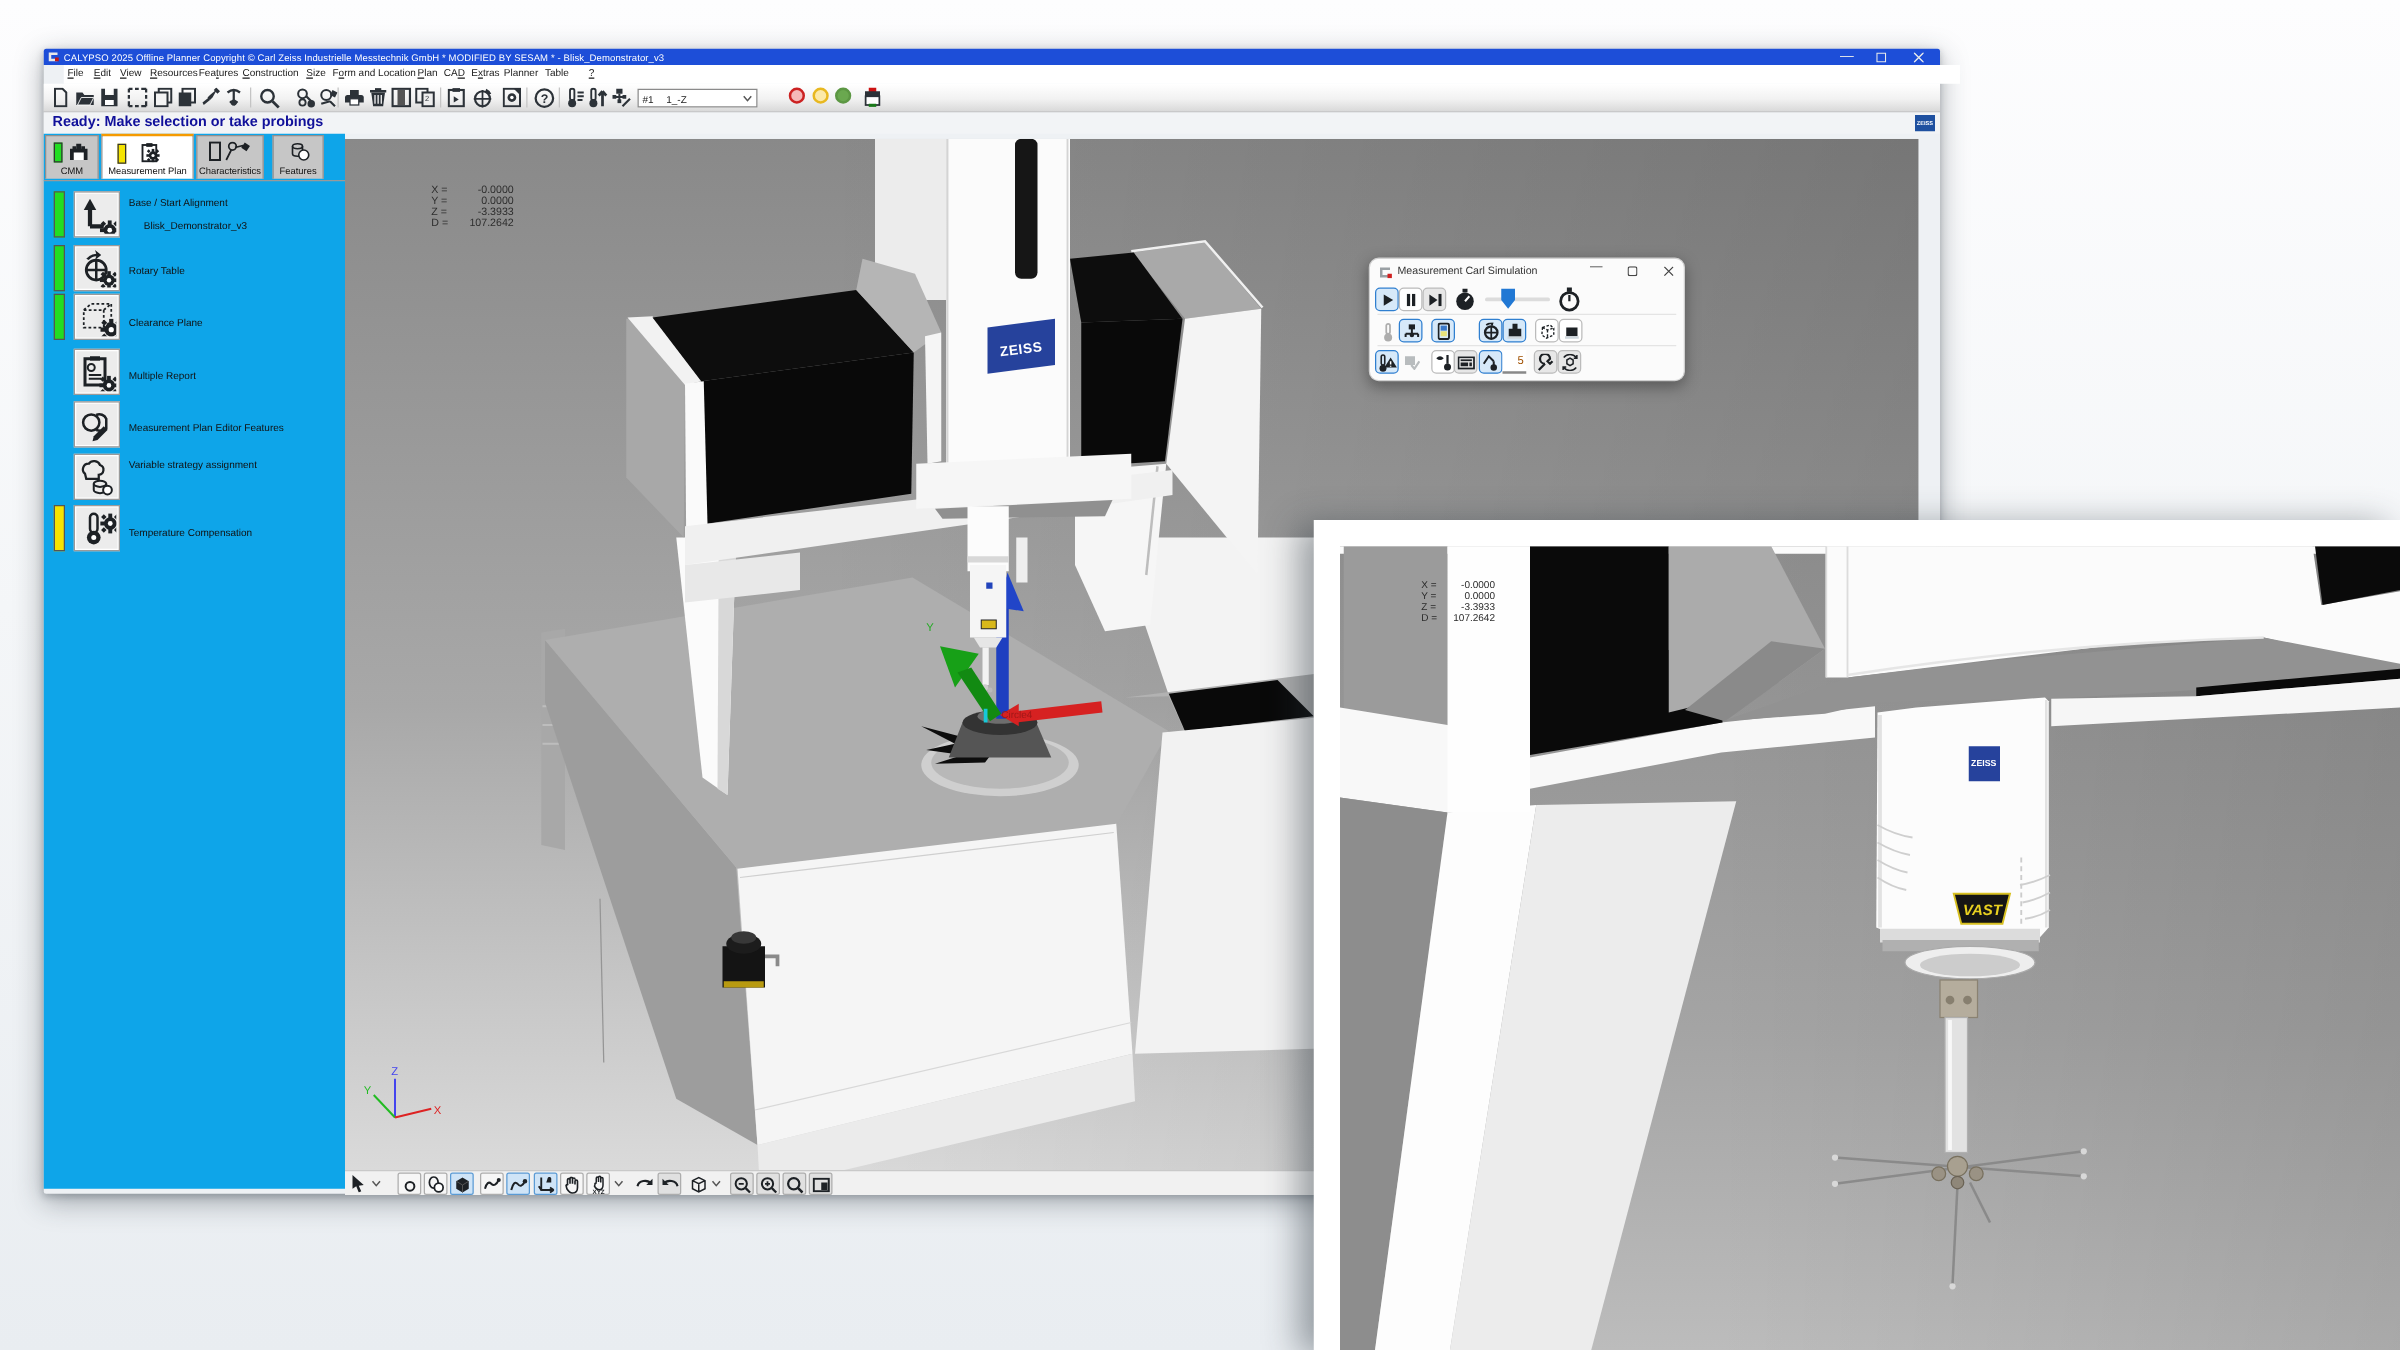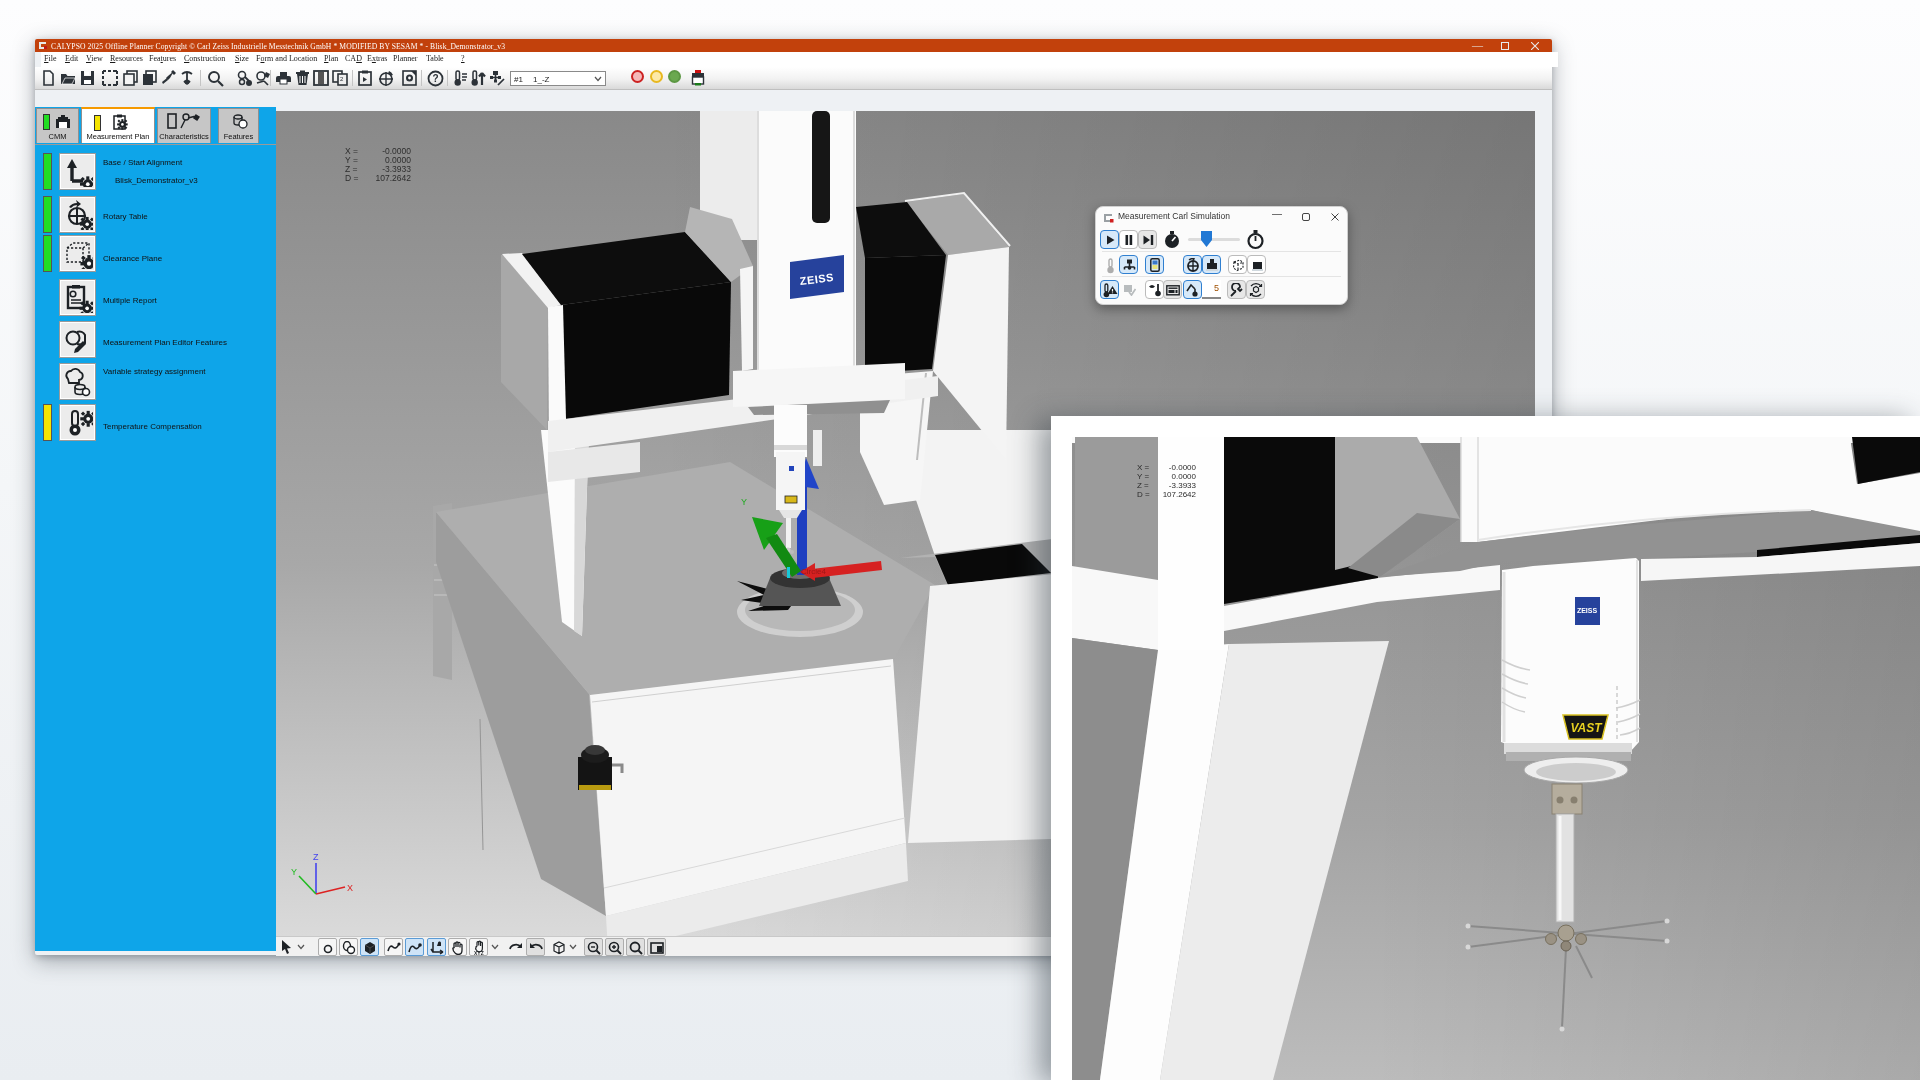--- a/index.html
+++ b/index.html
@@ -1,22 +1,22 @@
 <!DOCTYPE html>
 <html><head>
 <meta charset="utf-8">
 <style>
   * { margin:0; padding:0; box-sizing:border-box; }
   html,body { width:1920px; height:1080px; overflow:hidden; font-family:"Liberation Sans",sans-serif; }
   body { background: linear-gradient(180deg,#fdfdfe 0%,#f4f6f8 45%,#e9edf1 100%); position:relative; }
   .abs { position:absolute; }
   #win { position:absolute; left:35px; top:39px; width:1517px; height:916px; background:#eef1f4; box-shadow:0 6px 22px rgba(40,50,60,.38), 0 2px 6px rgba(40,50,60,.25); border-radius:2px; }
-  #titlebar { position:absolute; left:0; top:0; width:100%; height:13px; background:#c2410c; border-radius:2px 2px 0 0; color:#fff; font-size:7.6px;font-family:Liberation Serif, serif; }
+  #titlebar { position:absolute; left:0; top:0; width:100%; height:13px; background:#1d4ed8; border-radius:2px 2px 0 0; color:#fff; font-size:7.6px; }
   #titlebar .ttxt { position:absolute; left:16px; top:2.5px; letter-spacing:.1px; }
-  #menubar { position:absolute; left:6px; top:13px; width:100%; height:15px; background:#ffffff; font-size:8px; color:#1a1a1a;font-family:Liberation Serif, serif; }
+  #menubar { position:absolute; left:16px; top:13px; width:100%; height:15px; background:#ffffff; font-size:8px; color:#1a1a1a; }
   #menubar span { position:absolute; top:2px; }
   #menubar u { text-decoration:underline; text-underline-offset:1px; }
   #toolbar { position:absolute; left:0; top:28px; width:100%; height:23px; background:linear-gradient(180deg,#ffffff 0%,#f2f2f2 55%,#d9d9d9 100%); border-bottom:1px solid #bfbfbf; }
   .tbi { position:absolute; top:3px; }
   .tsep { position:absolute; top:3px; width:1px; height:16px; background:#c4c4c4; }
   #readybar { position:absolute; left:0; top:51px; width:100%; height:17px; background:#f2f4f6; }
   #readybar .rtxt { position:absolute; left:7px; top:2px; font-size:11.5px; font-weight:bold; color:#10109a; }
   #sidebar { position:absolute; left:0; top:68px; width:241px; height:844px; background:#0ea5e9; }
   .tab { position:absolute; top:1px; height:35px; background:#c6c6c6; border:1px solid #8f8f8f; border-bottom:none; font-size:7.5px; color:#111; text-align:center; }
   .tab.active { background:#fff; border-top:2px solid #f59a00; height:36px; top:0; z-index:3; }
@@ -193,20 +193,24 @@
     </div>
     <div class="abs" style="left:596px;top:3px;width:13px;height:13px;border-radius:50%;background:#f5b8b8;border:2.5px solid #cc2222"></div>
     <div class="abs" style="left:615px;top:3px;width:13px;height:13px;border-radius:50%;background:#fce9a8;border:2.5px solid #e8b820"></div>
     <div class="abs" style="left:633px;top:3px;width:13px;height:13px;border-radius:50%;background:#6aa84f;border:2.5px solid #5c9743"></div>
     <svg class="tbi" style="left:656px" width="14" height="17" viewBox="0 0 14 17">
         <rect x="4" y="0" width="6" height="4" fill="#cc1111"></rect>
         <rect x="1" y="3" width="12" height="4" fill="#2c3238"></rect>
         <rect x="1.5" y="7" width="11" height="7" fill="#fff" stroke="#2c3238" stroke-width="1.4"></rect>
         <rect x="4" y="13" width="6" height="2.5" fill="#1a7a1a"></rect>
       </svg>
+  </div>
+  <div id="readybar">
+    <span class="rtxt">Ready: Make selection or take probings</span>
+    <div class="abs" style="left:1497px;top:2px;width:16px;height:13px;background:#1e50a0;color:#fff;font-size:4.5px;font-weight:bold;text-align:center;line-height:13px">ZEISS</div>
   </div>
   <svg width="0" height="0" style="position:absolute">
       <defs>
     <g id="gear">
           <circle cx="0" cy="0" r="4.2" fill="#1d2125"></circle>
           <circle cx="0" cy="0" r="1.6" fill="#fff"></circle>
           <g fill="#1d2125">
             <rect x="-1.3" y="-6.6" width="2.6" height="3"></rect>
             <rect x="-1.3" y="3.6" width="2.6" height="3"></rect>
             <rect x="-6.6" y="-1.3" width="3" height="2.6"></rect>

